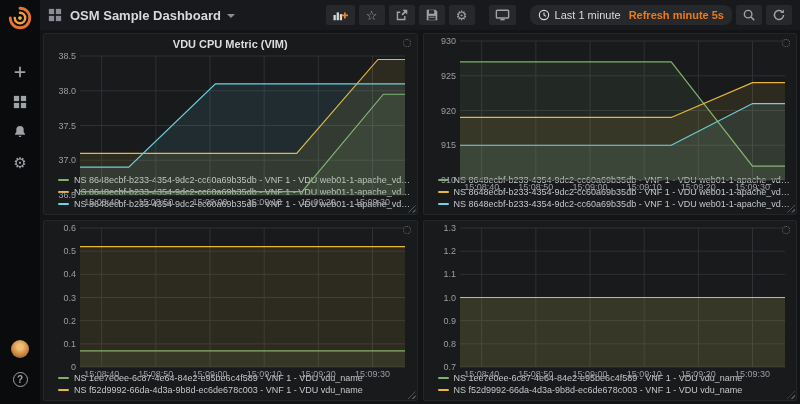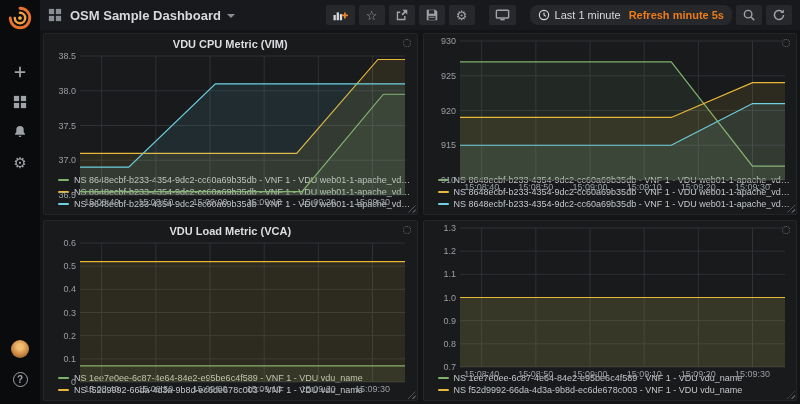--- a/index.html
+++ b/index.html
@@ -269,21 +269,20 @@
         </div>
         <div class="legend-item">
           <span class="dash" style="background: rgb(110, 208, 224);"></span>
           <span class="lname">NS 8648ecbf-b233-4354-9dc2-cc60a69b35db - VNF 1 - VDU web01-1-apache_vdu-3</span>
         </div>
       </div>
     <span class="resize-handle"></span>
   </div>
 
   <div class="panel">
-    <div class="panel-title">VDU Load Metric (VCA)</div>
     <span class="spinner"></span>
     <div class="chart-wrap">
       <svg width="361" height="156" viewBox="0 0 361 156">
           <line x1="30" y1="143" x2="355" y2="143" stroke="#2e3136" stroke-width="1"></line>
           <text x="26" y="146" text-anchor="end" fill="#9b9ea3" font-size="9">0</text>
           <line x1="30" y1="119.83333333333333" x2="355" y2="119.83333333333333" stroke="#2e3136" stroke-width="1"></line>
           <text x="26" y="122.83333333333333" text-anchor="end" fill="#9b9ea3" font-size="9">0.1</text>
           <line x1="30" y1="96.66666666666666" x2="355" y2="96.66666666666666" stroke="#2e3136" stroke-width="1"></line>
           <text x="26" y="99.66666666666666" text-anchor="end" fill="#9b9ea3" font-size="9">0.2</text>
           <line x1="30" y1="73.5" x2="355" y2="73.5" stroke="#2e3136" stroke-width="1"></line>

